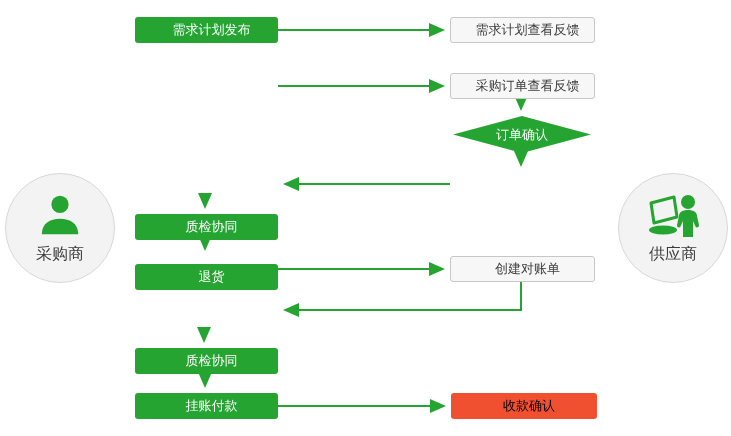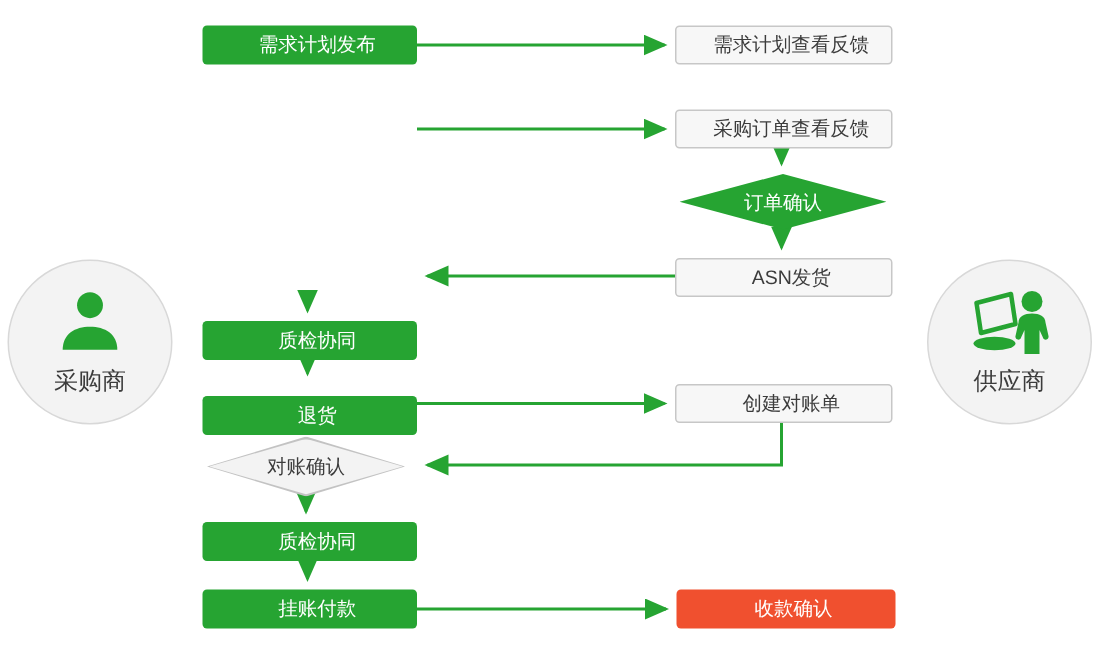--- a/index.html
+++ b/index.html
@@ -8,21 +8,21 @@
     font-family:"Liberation Sans",sans-serif;overflow:hidden;
   }
   svg.arrows{position:absolute;left:0;top:0;color:var(--green);}
   .node{
     position:absolute;display:flex;align-items:center;justify-content:center;
     font-size:13px;border-radius:3px;box-sizing:border-box;white-space:nowrap;padding-left:10px;
   }
   .gbox{background:var(--green);color:#fff;width:143px;height:26px;}
   .wbox{background:var(--white-box-bg);border:1px solid var(--white-box-border);
         color:var(--dark-text);width:145px;height:26px;}
-  .rbox{background:var(--red);color:#ffffff;width:146px;height:26px;}
+  .rbox{background:var(--red);color:#000000;width:146px;height:26px;}
   .diamond{position:absolute;}
   .diamond .shape{
     position:absolute;inset:0;
     clip-path:polygon(50% 0,100% 50%,50% 100%,0 50%);
   }
   .diamond .shape.inner{inset:1.5px;}
   .diamond .dlabel{
     position:absolute;inset:0;display:flex;align-items:center;justify-content:center;
     font-size:13px;white-space:nowrap;
   }
@@ -68,32 +68,26 @@
   </svg>
 
   <div class="node gbox" style="left:135px;top:17px">需求计划发布</div>
   <div class="node gbox" style="left:135px;top:214px">质检协同</div>
   <div class="node gbox" style="left:135px;top:264px">退货</div>
   <div class="node gbox" style="left:135px;top:348px">质检协同</div>
   <div class="node gbox" style="left:135px;top:393px">挂账付款</div>
 
   <div class="node wbox" style="left:450px;top:17px">需求计划查看反馈</div>
   <div class="node wbox" style="left:450px;top:73px">采购订单查看反馈</div>
-  <div class="node wbox" style="left:450px;top:172px">ASN发货</div>
   <div class="node wbox" style="left:450px;top:256px">创建对账单</div>
   <div class="node rbox" style="left:451px;top:393px">收款确认</div>
 
   <div class="diamond green-diamond" style="left:453px;top:116px;width:138px;height:37px">
     <div class="shape"></div>
     <div class="dlabel">订单确认</div>
-  </div>
-  <div class="diamond white-diamond" style="left:138px;top:291px;width:132px;height:40px">
-    <div class="shape outer"></div>
-    <div class="shape inner"></div>
-    <div class="dlabel">对账确认</div>
   </div>
 
   <div class="actor" style="left:5px;top:173px">
     <span>
       <svg width="46" height="46" viewBox="0 0 48 48" fill="currentColor" aria-hidden="true">
         <circle cx="24" cy="13" r="9"></circle>
         <path d="M5 44 c0-11 8.5-16 19-16 s19 5 19 16 z"></path>
       </svg>
     </span>
     <span class="alabel">采购商</span>

